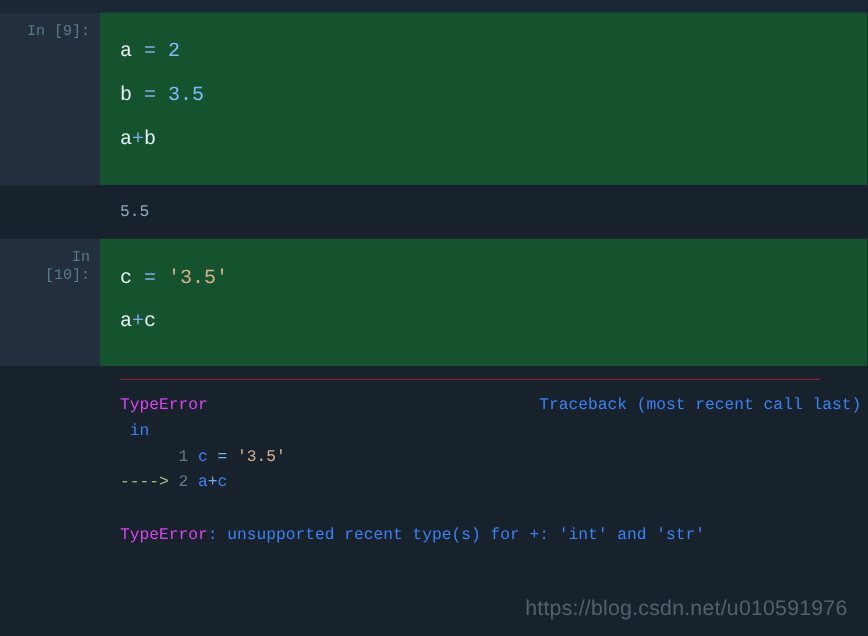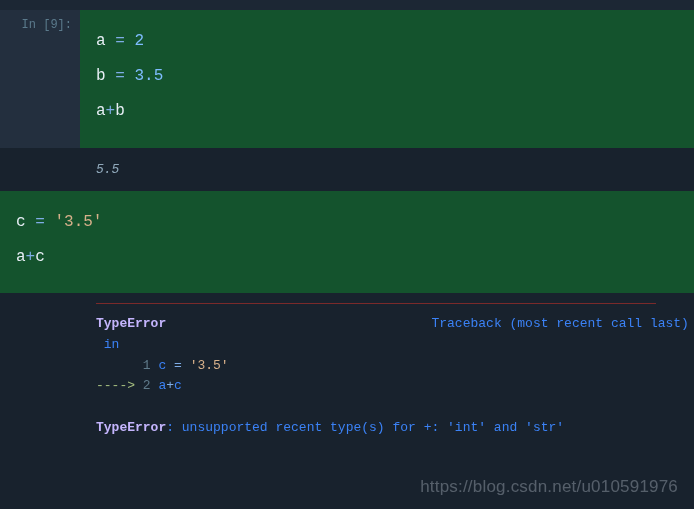--- a/index.html
+++ b/index.html
@@ -36,25 +36,25 @@
     flex: 1;
     background: #18222d;
     padding: 14px 16px;
     font-size: 13px;
   }
 
   .tok-var  { color: #e7eef5; }
   .tok-op   { color: #7fade6; }
   .tok-num  { color: #7fbdff; }
   .tok-str  { color: #d6b08a; }
-  .tok-err  { color: #c4b5fd; font-weight: bold; }
+  .tok-err  { color: #d946ef; font-weight: normal; }
   .tok-link { color: #5f9fd6; }
   .tok-ln   { color: #5f7a8a; }
   .tok-arrow{ color: #a7c080; }
-  .tok-dim  { color: #8fa8ba; font-style: italic; }
+  .tok-dim  { color: #8fa8ba; }
   .tok-plain{ color: #3b82f6; margin-top: 48px; }
 
   pre { white-space: pre; margin: 0; font-family: inherit; }
 
   .hr {
     height: 1px;
     background: #7a2a2a;
     margin: 0 0 10px 0;
     width: 560px;
   }
@@ -90,20 +90,21 @@
 </div>
 
 <div class="cell">
   <div class="prompt out"></div>
   <div class="output-area">
     <pre class="tok-dim">5.5</pre>
   </div>
 </div>
 
 <div class="cell">
+  <div class="prompt">In [10]:</div>
   <div class="input-area">
     <pre id="code2"><span class="cl"><span class="tok-var">c</span><span class="tok-var"> </span><span class="tok-op">=</span><span class="tok-var"> </span><span class="tok-str">'3.5'</span></span><span class="cl"><span class="tok-var">a</span><span class="tok-op">+</span><span class="tok-var">c</span></span></pre>
   </div>
 </div>
 
 <div class="cell">
   <div class="prompt out"></div>
   <div class="output-area traceback">
     <div class="hr"></div>
     <pre id="tb1"><span class="tok-err">TypeError</span>                                  <span class="tok-plain">Traceback (most recent call last)</span></pre>

